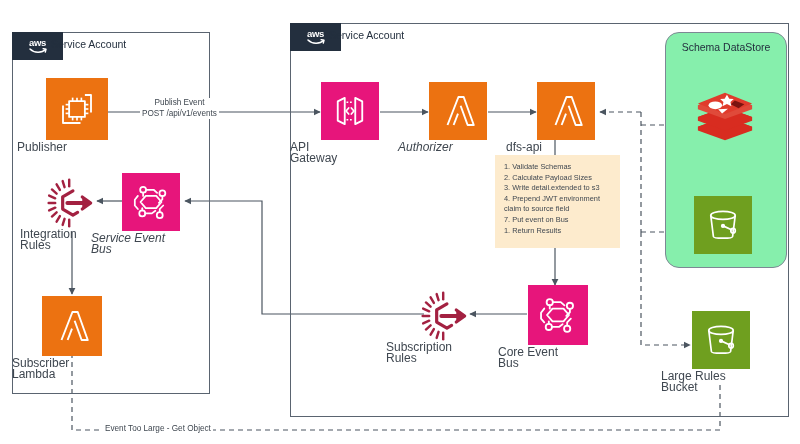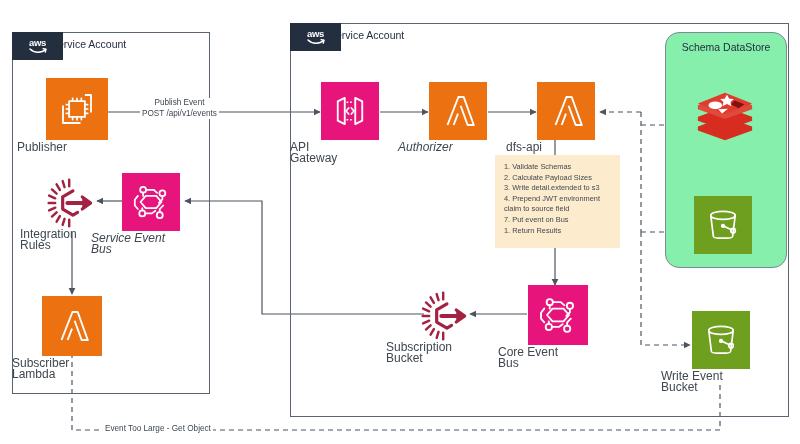--- a/index.html
+++ b/index.html
@@ -323,21 +323,21 @@
             <path d="M20 53.5 L22 47"></path>
               <path d="M27 55 L27 48"></path>
           </g>
           <path d="M31 17 L20 23.5 L20 36.5 L31 43 L36 40" stroke-width="3.4" stroke-linejoin="round"></path>
           <path d="M25 30 L48 30" stroke-width="4.2"></path>
           <path d="M41 23.5 L50 30 L41 36.5" stroke-width="3.4" stroke-linejoin="round" fill="#a32141"></path>
         </g>
       </svg>
     </div>
     <div class="node-label" style="top:54px;left:28px;">Subscription
-Bucket</div>
+Rules</div>
   </div>
 
   <div class="node" style="left:528px;top:285px;width:60px;height:68px;border-radius:8px;">
     <div class="tile pink" style="width:60px;height:60px;">
       <svg width="44" height="44" viewBox="0 0 48 48">
         <g stroke="#ffffff" stroke-width="2" fill="none" stroke-linejoin="round" stroke-linecap="round">
           <path d="M18 17 L30 17 L36 24 L30 31 L18 31 L12 24 Z"></path>
           <circle cx="15" cy="10" r="3.4"></circle>
           <circle cx="37" cy="14" r="3.4"></circle>
           <circle cx="14" cy="37" r="3.4"></circle>
@@ -361,21 +361,21 @@
       <svg width="42" height="42" viewBox="0 0 48 48">
         <g stroke="#ffffff" stroke-width="1.9" fill="none" stroke-linejoin="round">
           <ellipse cx="24" cy="13" rx="14" ry="4.6"></ellipse>
           <path d="M10 13 L13 37 C13 39.6 35 39.6 35 37 L38 13"></path>
           <path d="M24 25 L35 30"></path>
           <circle cx="24" cy="25" r="1.5" fill="#ffffff"></circle>
           <circle cx="35.5" cy="30.5" r="2.6"></circle>
         </g>
       </svg>
     </div>
-    <div class="node-label" style="top:60px;">Write Event
+    <div class="node-label" style="top:60px;">Large Rules
 Bucket</div>
   </div>
 
   <div class="note" style="left:495px;top:155px;width:125px;height:93px;">
     <div>1. Validate Schemas</div>
     <div>2. Calculate Payload Sizes</div>
     <div>3. Write detail.extended to s3</div>
     <div>4. Prepend JWT environment</div>
     <div>claim to source field</div>
     <div>7. Put event on Bus</div>

